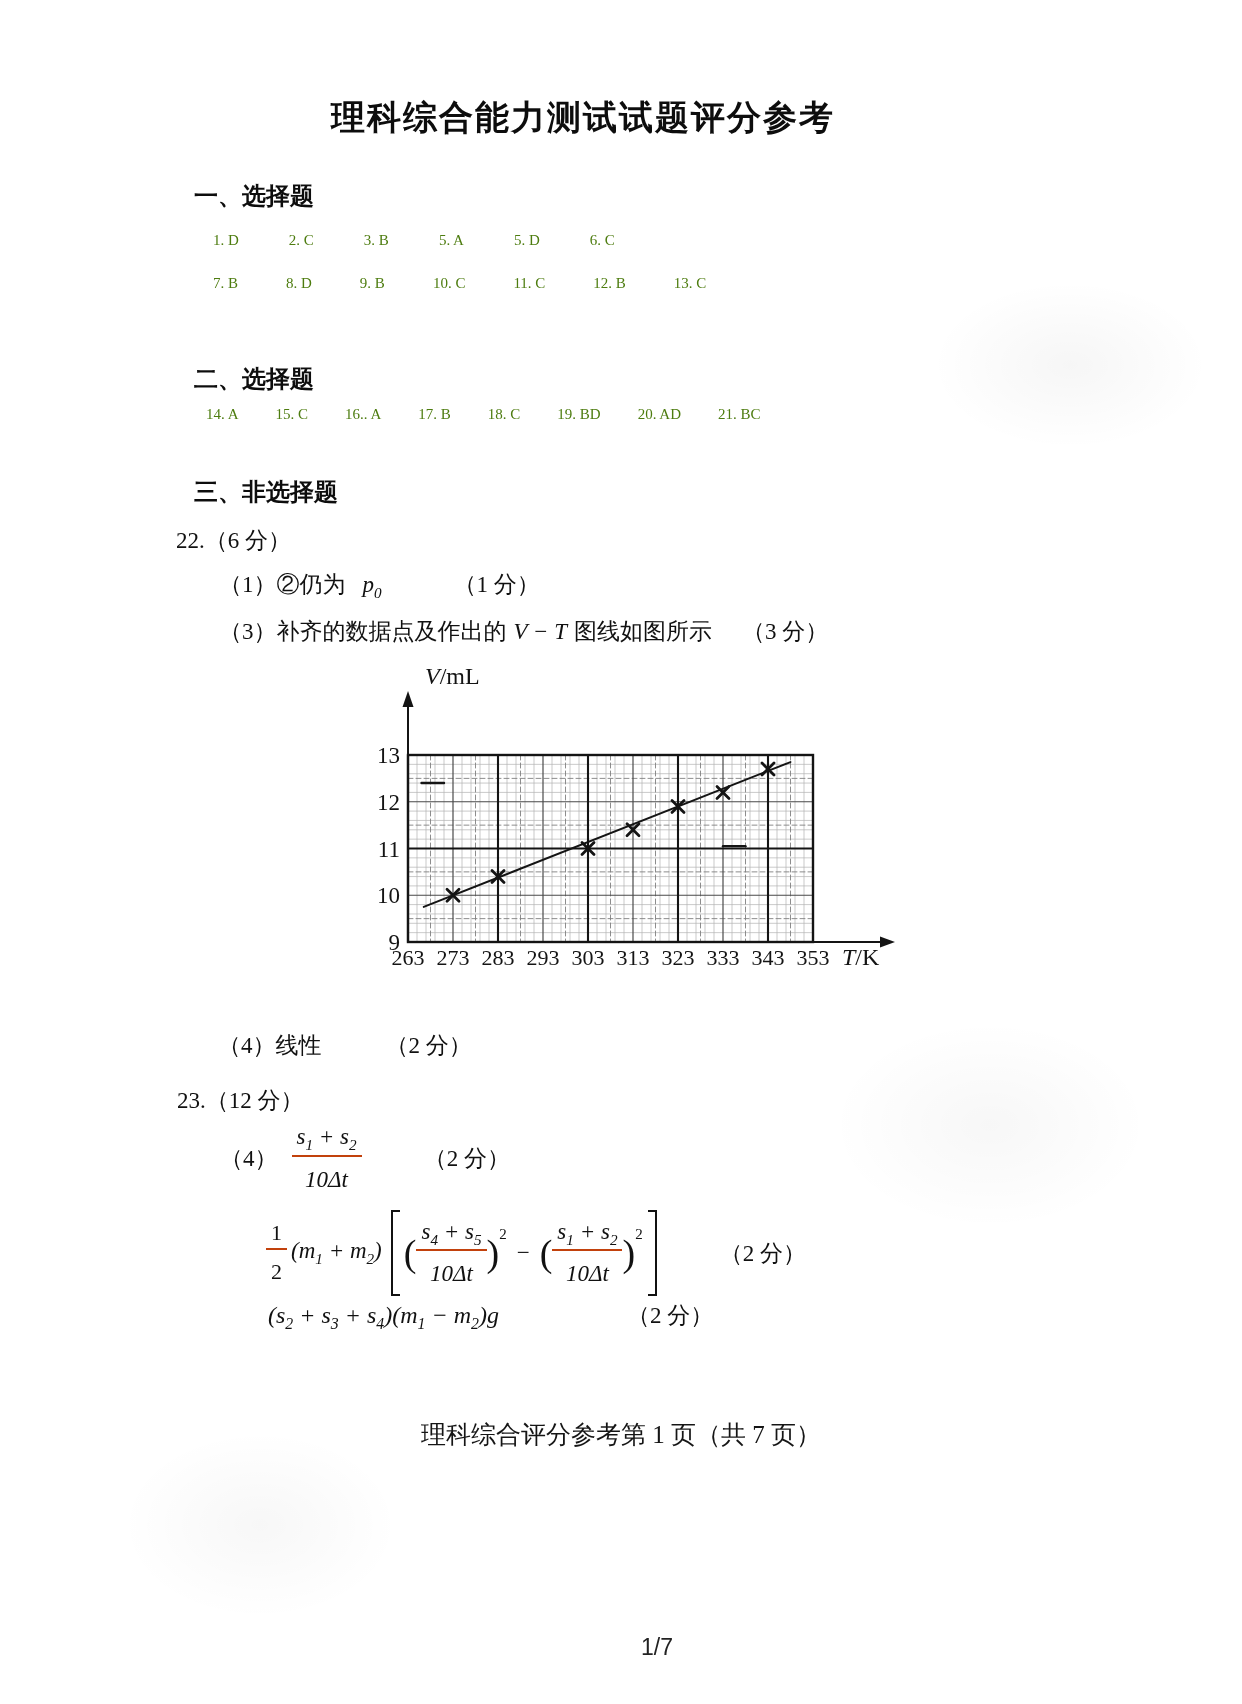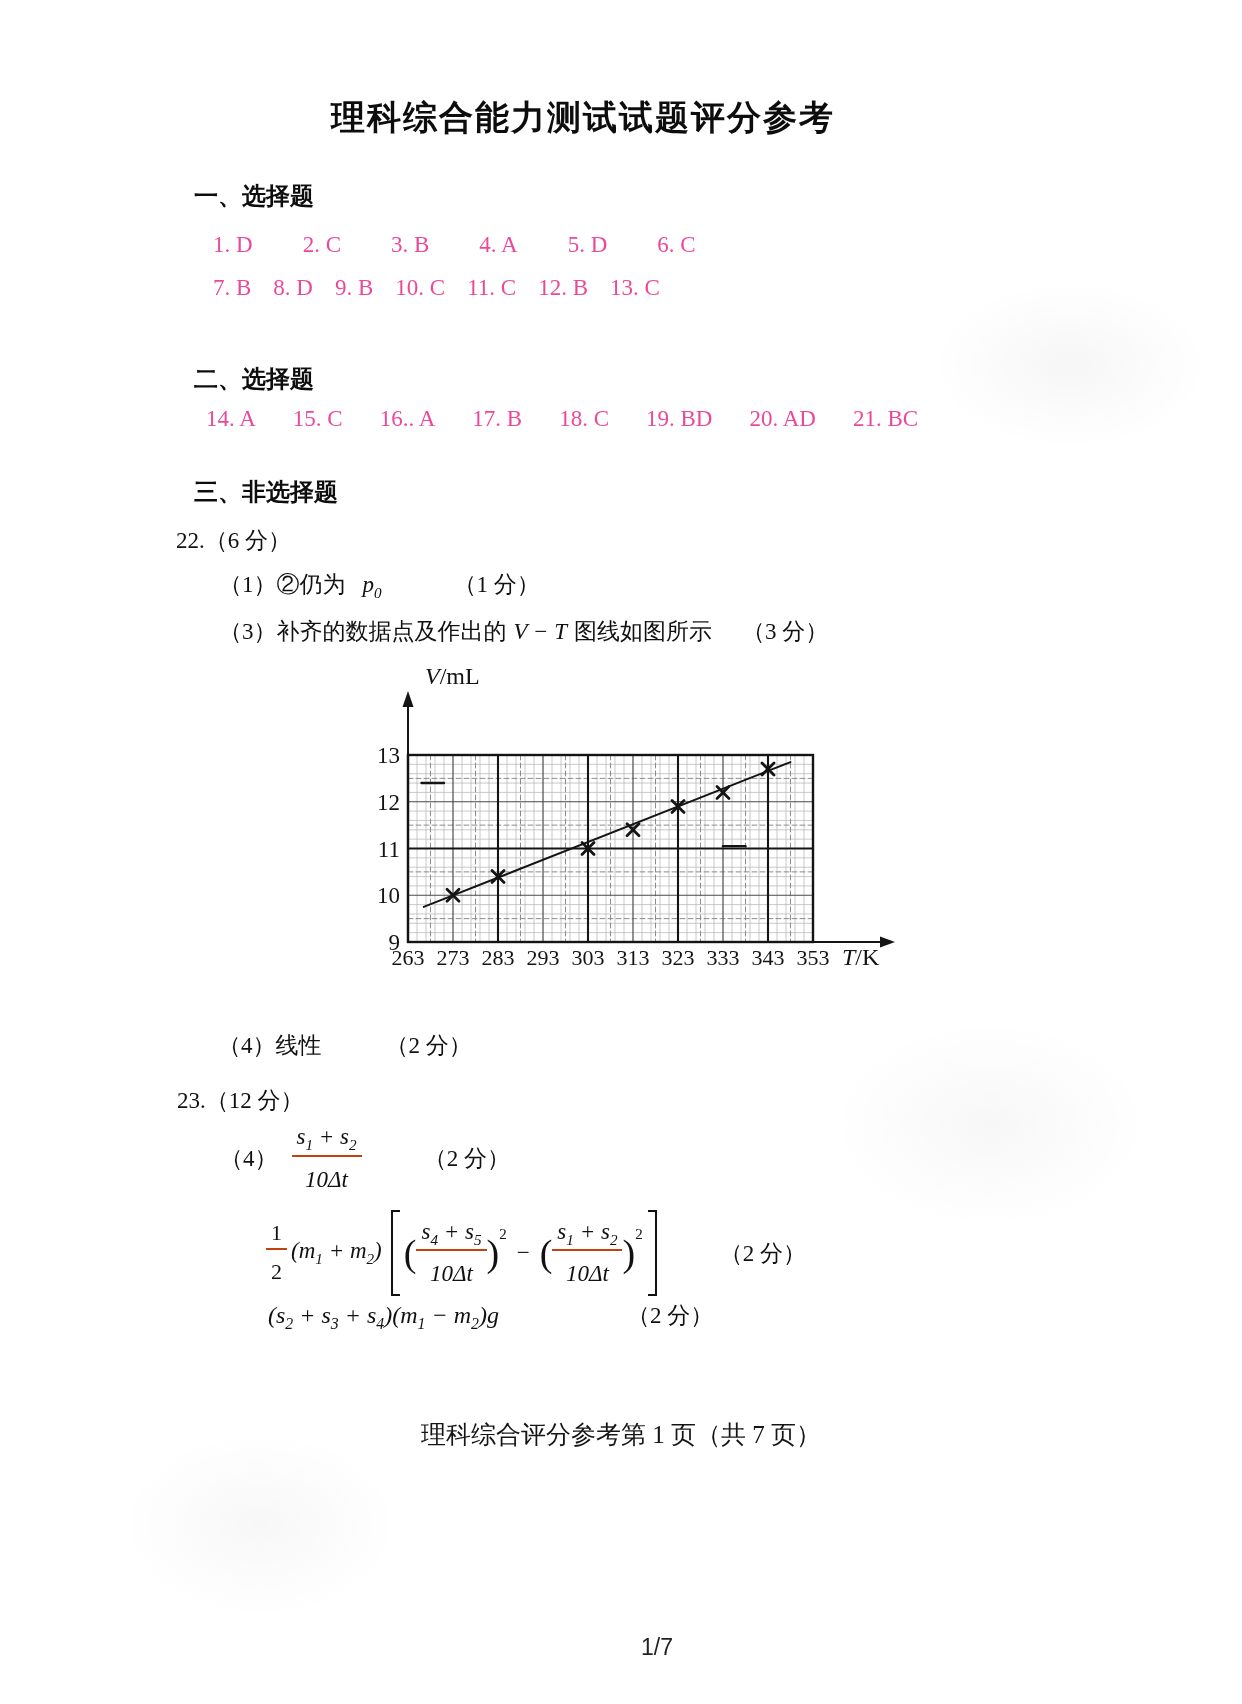--- a/index.html
+++ b/index.html
@@ -6,24 +6,24 @@
   #page{position:relative;width:1242px;height:1704px;background:#fff;overflow:hidden;
         font-family:"Liberation Serif","DejaVu Serif",serif;color:#111;}
   .title{position:absolute;top:95px;left:8px;width:1150px;margin:0;text-align:center;
          font-family:"Liberation Sans","DejaVu Sans",sans-serif;font-weight:700;
          font-size:34px;letter-spacing:2px;color:#0d0d0d;}
   .heading{position:absolute;font-family:"Liberation Sans","DejaVu Sans",sans-serif;
            font-weight:700;font-size:24px;color:#0d0d0d;}
   .s1h{left:194px;top:180px;}
   .s2h{left:194px;top:363px;}
   .s3h{left:194px;top:476px;}
-  .ansrow{position:absolute;display:flex;font-size:23px;color:#ec4899;}
+  .ansrow{position:absolute;display:flex;font-size:15px;color:#4d7c0f;}
   .ansrow .ans{white-space:nowrap;}
   .r1{left:213px;top:232px;gap:50px;}
-  .r2{left:213px;top:275px;gap:22px;justify-content:flex-end;}
+  .r2{left:213px;top:275px;gap:48px;justify-content:flex-end;}
   .r3{left:206px;top:406px;gap:37px;}
   .textline{position:absolute;font-size:23px;display:flex;align-items:baseline;white-space:nowrap;color:#111;}
   .q22label{left:176px;top:525px;}
   .q23label{left:177px;top:1085px;}
   .p1{left:219px;top:569px;}
   .p1 .mvar{margin-left:17px;}
   .p1 .score{margin-left:72px;}
   .p3{left:219px;top:616px;}
   .p3 .mvar{margin:0 7px;}
   .p3 .score{margin-left:30px;}
@@ -67,21 +67,21 @@
   <div class="smudge sm2"></div>
   <div class="smudge sm3"></div>
 
   <h1 class="title">理科综合能力测试试题评分参考</h1>
 
   <div class="heading s1h">一、选择题</div>
   <div class="ansrow r1" id="row1">
       <span class="ans">1. D</span>
       <span class="ans">2. C</span>
       <span class="ans">3. B</span>
-      <span class="ans">4. A</span>
+      <span class="ans">5. A</span>
       <span class="ans">5. D</span>
       <span class="ans">6. C</span>
     </div>
   <div class="ansrow r2" id="row2">
       <span class="ans">7. B</span>
       <span class="ans">8. D</span>
       <span class="ans">9. B</span>
       <span class="ans">10. C</span>
       <span class="ans">11. C</span>
       <span class="ans">12. B</span>

